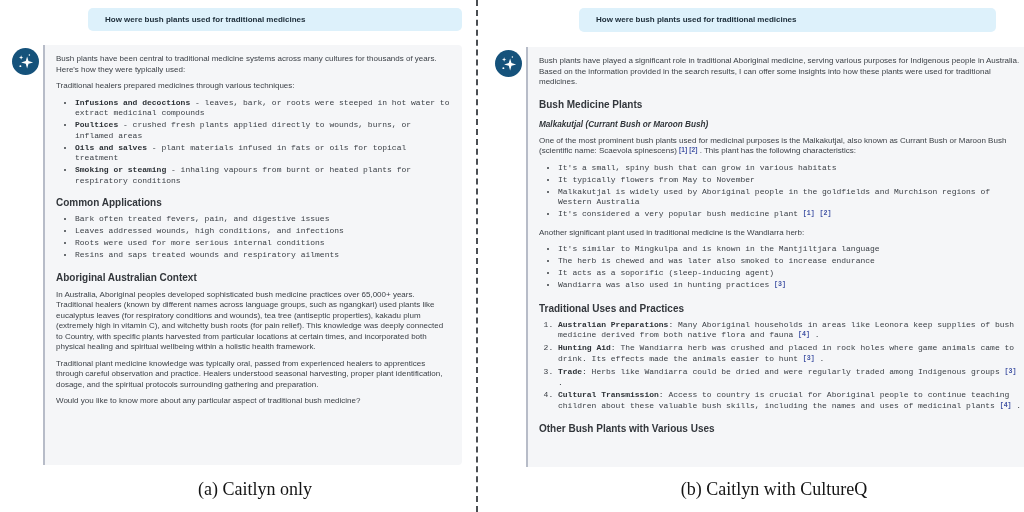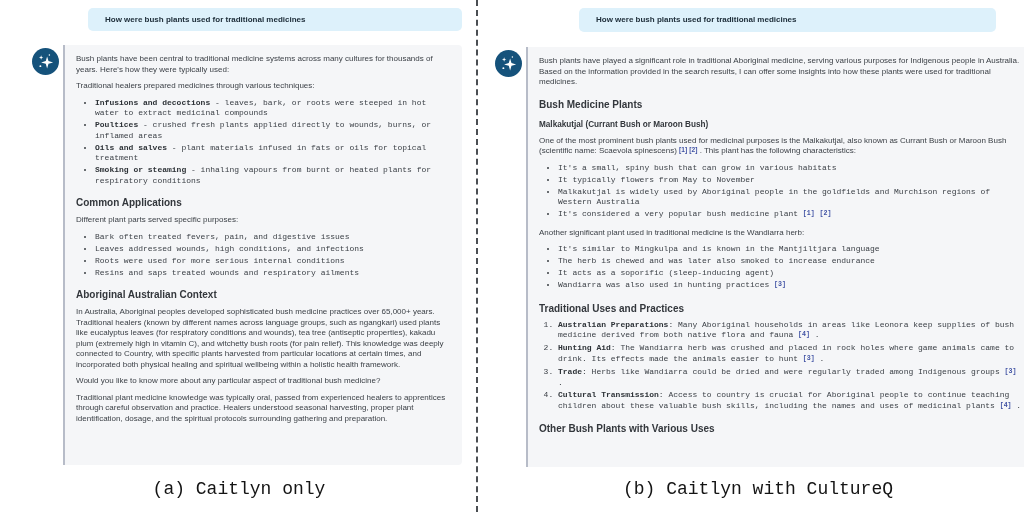--- a/index.html
+++ b/index.html
@@ -19,48 +19,48 @@
   .bubble{
     background:#ddf1fb;border-radius:5px;
     font-size:8px;font-weight:700;color:#20303c;
     height:23px;line-height:23px;padding:0 17px;
     white-space:nowrap;overflow:hidden;box-sizing:border-box;
   }
   .panel-a .bubble{margin:8px 16px 0 88px;}
   .panel-b .bubble{margin:8px 0 0 95px;width:417px;height:24px;line-height:24px;}
 
   .msg-row{display:flex;align-items:flex-start;}
-  .panel-a .msg-row{margin-top:14px;padding-left:32px;}
+  .panel-a .msg-row{margin-top:14px;padding-left:12px;}
   .panel-b .msg-row{margin-top:15px;padding-left:11px;}
 
   .avatar{
     width:27px;height:27px;border-radius:50%;background:#15527b;
     flex:0 0 auto;margin-top:3px;display:flex;align-items:center;justify-content:center;
   }
   .avatar svg{width:18px;height:18px;display:block;}
 
   .response{
     margin-left:4px;border-left:2px solid #b7bcc8;background:#f5f6f8;
     padding:3px 10px 8px 11px;flex:1;border-radius:0 4px 4px 0;min-height:420px;
     box-sizing:border-box;
   }
   .panel-a .response{margin-right:16px;}
 
   .response p{margin:6px 0;font-size:8px;line-height:10.5px;color:#3a3f45;}
   .response h3{margin:11px 0 5px;font-size:10px;line-height:12px;font-weight:600;color:#33373c;}
-  .response h4{margin:9px 0 4px;font-size:8.2px;line-height:10px;font-weight:700;color:#33373c;}
+  .response h4{margin:9px 0 4px;font-size:8.2px;line-height:10px;font-weight:700;color:#33373c;font-style:italic;}
   .response ul,.response ol{margin:5px 0 7px;padding-left:19px;}
   .response li{font-size:8px;line-height:10.5px;color:#3a3f45;margin:1.5px 0;font-family:Liberation Mono, monospace;}
   .response strong{color:#2d3237;}
   .cite{color:#3f51a3;font-size:6.6px;font-weight:700;position:relative;top:-1px;letter-spacing:0;}
 
   .caption{
-    position:absolute;top:478px;left:0;width:100%;text-align:center;
+    position:absolute;top:478px;left:16px;width:100%;text-align:center;
     font-size:18px;line-height:22px;color:#141414;
-    font-family:Liberation Mono, monospace;
+    font-family:Liberation Serif, serif;
   }
 </style>
 </head>
 <body>
 
 <div class="divider"></div>
 
 <div class="panel panel-a">
   <div class="bubble">How were bush plants used for traditional medicines</div>
 
@@ -79,34 +79,33 @@
 
       <p>Traditional healers prepared medicines through various techniques:</p>
       <ul>
         <li><strong>Infusions and decoctions</strong><span> - leaves, bark, or roots were steeped in hot water to extract medicinal compounds</span></li>
         <li><strong>Poultices</strong><span> - crushed fresh plants applied directly to wounds, burns, or inflamed areas</span></li>
         <li><strong>Oils and salves</strong><span> - plant materials infused in fats or oils for topical treatment</span></li>
         <li><strong>Smoking or steaming</strong><span> - inhaling vapours from burnt or heated plants for respiratory conditions</span></li>
       </ul>
 
       <h3>Common Applications</h3>
-      <p>Different plant parts served specific purposes:</p>
       <ul>
         <li>Bark often treated fevers, pain, and digestive issues</li>
         <li>Leaves addressed wounds, high conditions, and infections</li>
         <li>Roots were used for more serious internal conditions</li>
         <li>Resins and saps treated wounds and respiratory ailments</li>
       </ul>
 
       <h3>Aboriginal Australian Context</h3>
       <p>In Australia, Aboriginal peoples developed sophisticated bush medicine practices over 65,000+ years. Traditional healers (known by different names across language groups, such as ngangkari) used plants like eucalyptus leaves (for respiratory conditions and wounds), tea tree (antiseptic properties), kakadu plum (extremely high in vitamin C), and witchetty bush roots (for pain relief). This knowledge was deeply connected to Country, with specific plants harvested from particular locations at certain times, and incorporated both physical healing and spiritual wellbeing within a holistic health framework.</p>
 
+      <p>Traditional plant medicine knowledge was typically oral, passed from experienced healers to apprentices through careful observation and practice. Healers understood seasonal harvesting, proper plant identification, dosage, and the spiritual protocols surrounding gathering and preparation.</p>
+
       <p>Would you like to know more about any particular aspect of traditional bush medicine?</p>
-
-      <p>Traditional plant medicine knowledge was typically oral, passed from experienced healers to apprentices through careful observation and practice. Healers understood seasonal harvesting, proper plant identification, dosage, and the spiritual protocols surrounding gathering and preparation.</p>
     </div>
   </div>
 
   <div class="caption">(a) Caitlyn only</div>
 </div>
 
 <div class="panel panel-b">
   <div class="bubble">How were bush plants used for traditional medicines</div>
 
   <div class="msg-row">

